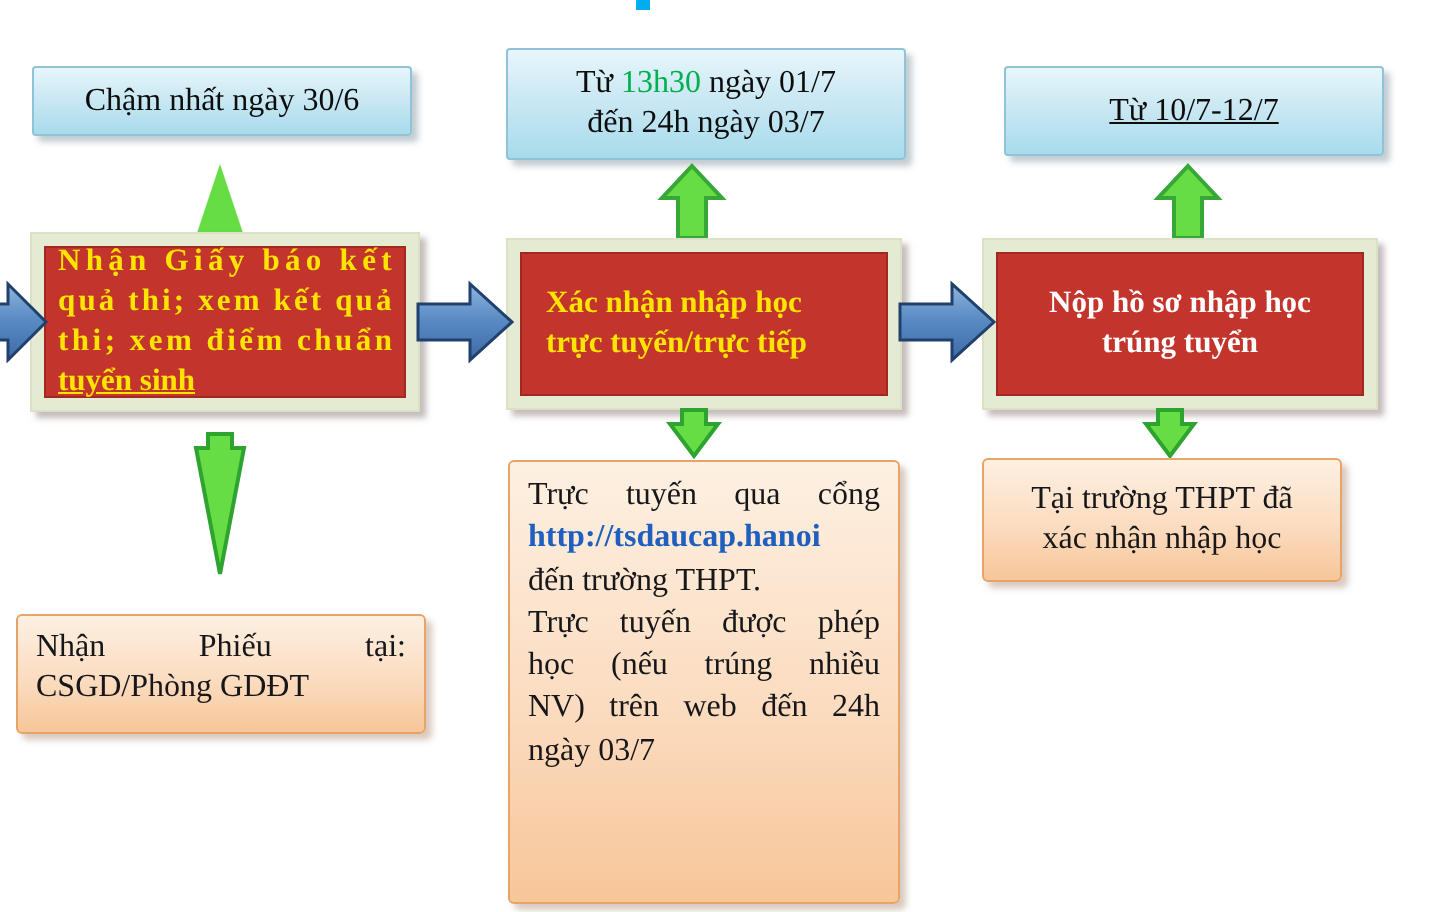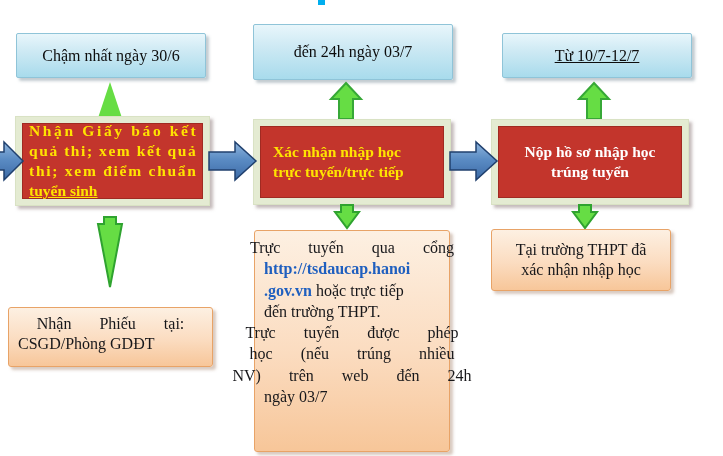--- a/index.html
+++ b/index.html
@@ -77,41 +77,44 @@
     border-radius: 3px;
     box-shadow: 3px 3px 3px rgba(180,150,130,0.5);
     box-sizing: border-box;
     color: #17171a;
     font-size: 16px;
     line-height: 1.28;
     padding: 6px 9px;
   }
   .orange-box.center-text { display: flex; align-items: center; justify-content: center; text-align: center; }
   .orange-box .url { color: #1f5fbf; font-weight: bold; }
-  .orange-box .sp { display: flex; justify-content: center; gap: 28px; }
+  .orange-box .sp { display: flex; justify-content: space-between; }
 
   
   .arrow-svg { position: absolute; overflow: visible; }
 
   
   .blue-frag {
     position: absolute;
     background: #00aeef;
   }
 </style>
 </head>
 <body>
 
 <div class="blue-frag" style="left:318px; top:0px; width:7px; height:5px;"></div>
 
-<div class="node blue-box" style="left:16px; top:33px; width:190px; height:45px;">
+<div class="node blue-box" style="left:16px; top:33px; width:190px; height:35px;">
   <span>Chậm nhất ngày 30/6</span>
 </div>
 
 <div class="node blue-box" style="left:253px; top:24px; width:200px; height:56px; flex-direction:column;">
+  <div>
+    <span>Từ </span><span class="hl">13h30</span><span> ngày 01/7</span>
+  </div>
   <div>đến 24h ngày 03/7</div>
 </div>
 
 <div class="node blue-box" style="left:502px; top:33px; width:190px; height:45px;text-decoration:underline;">
   <span>Từ 10/7-12/7</span>
 </div>
 
 <svg class="arrow-svg" style="left:95px; top:80px;" width="30" height="40" viewBox="0 0 30 40">
   <polygon points="15,2 27,38 3,38" fill="#66dd44"></polygon>
 </svg>
@@ -267,23 +270,20 @@
 <div class="node orange-box" style="left:254px; top:230px; width:196px; height:222px; line-height:1.33;">
   <div class="sp">
     <span>Trực</span>
       <span>tuyến</span>
       <span>qua</span>
       <span>cổng</span>
   </div>
   <div>
     <span class="url">http://tsdaucap.hanoi</span>
   </div>
-  <div>
-    <span class="url">.gov.vn</span><span> hoặc trực tiếp</span>
-  </div>
   <div>đến trường THPT.</div>
   <div class="sp">
     <span>Trực</span>
       <span>tuyến</span>
       <span>được</span>
       <span>phép</span>
   </div>
   <div class="sp">
     <span>học</span>
       <span>(nếu</span>

